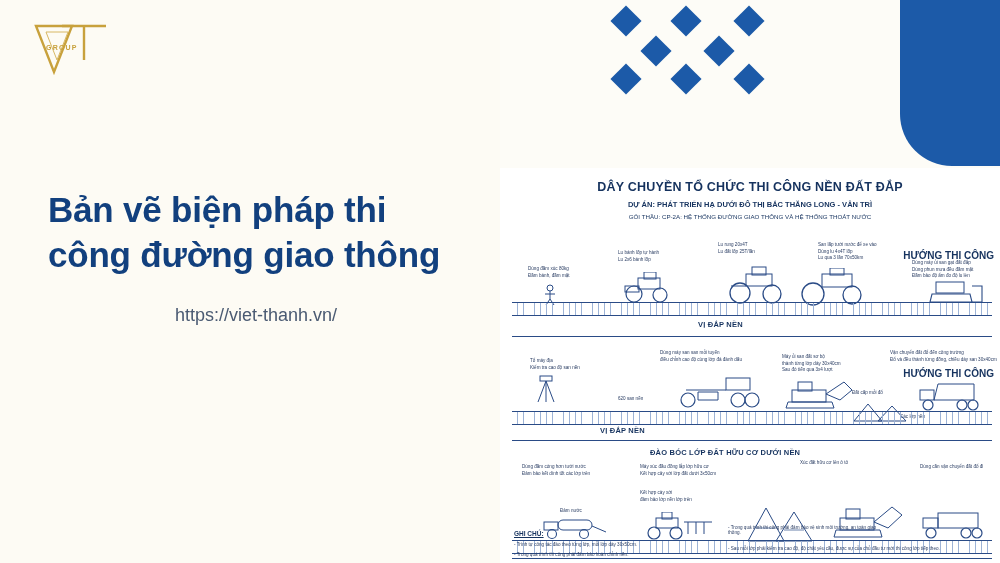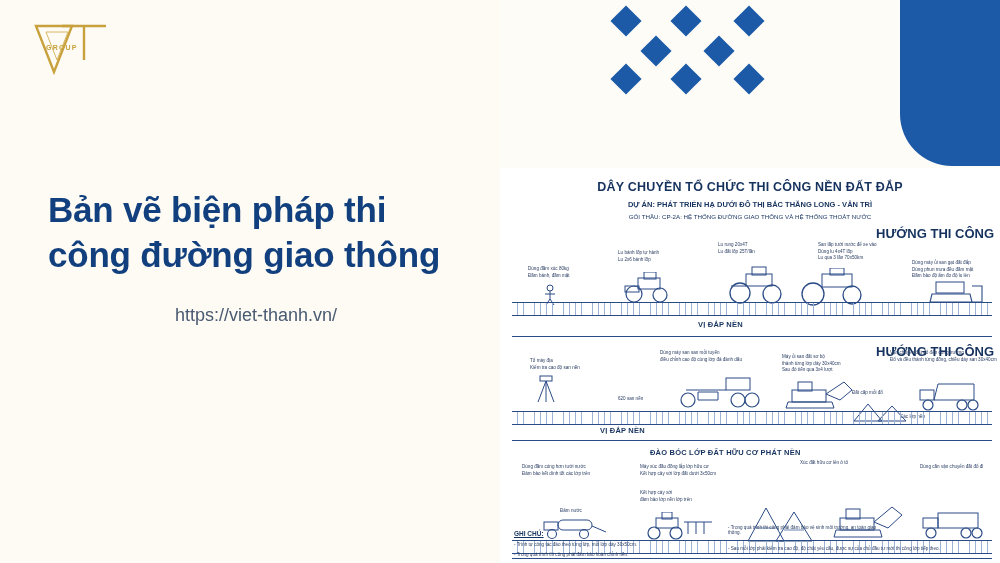--- a/index.html
+++ b/index.html
@@ -90,21 +90,21 @@
     text-align: center; font-size: 6.2px; color: #15325e;
   }
 
   .rowlabel {
     position: absolute;
     font-size: 7.5px; font-weight: bold; color: #15325e;
     letter-spacing: .2px;
   }
   .dirlabel {
     position: absolute; right: 6px;
-    font-size: 13px; font-weight: bold; color: #15325e;
+    font-size: 10px; font-weight: bold; color: #15325e; margin-top: 24px;
   }
   .note {
     position: absolute;
     font-size: 4.6px; color: #2a3d63; line-height: 1.45;
     width: 110px;
   }
   .note.w90 { width: 92px; }
   .note.w130 { width: 132px; }
 
   
@@ -283,21 +283,21 @@
         <circle cx="10" cy="25" r="5" fill="none" stroke="#2a4b86" stroke-width="1.2"></circle>
         <circle cx="44" cy="25" r="5" fill="none" stroke="#2a4b86" stroke-width="1.2"></circle>
         <circle cx="55" cy="25" r="5" fill="none" stroke="#2a4b86" stroke-width="1.2"></circle>
       </svg>
     </div>
 
     <div class="ground" style="top:243px;"></div>
     <div class="rowlabel" style="left:100px; top:258px;">VỊ ĐẮP NỀN</div>
     <div class="hline" style="top:272px;"></div>
 
-    <div class="rowlabel" style="left:150px; top:280px;">ĐÀO BÓC LỚP ĐẤT HỮU CƠ PHÁT NỀN</div>
+    <div class="rowlabel" style="left:150px; top:280px;">ĐÀO BÓC LỚP ĐẤT HỮU CƠ DƯỚI NỀN</div>
 
     <div class="note w110" style="left:22px; top:296px; white-space:pre-line;">Dùng đầm cóng hơn tưới nước
 Đảm bảo kết dính tốt các lớp trên</div>
     <div class="note w110" style="left:140px; top:296px; white-space:pre-line;">Máy xúc đầu đồng lắp lớp hữu cơ
 Kết hợp cây với lớp đất dưới 3x50cm</div>
     <div class="note w90" style="left:140px; top:322px; white-space:pre-line;">Kết hợp cày xới
 đảm bảo lớp nền lớp trên</div>
     <div class="note w110" style="left:300px; top:292px;">Xúc đất hữu cơ lên ô tô</div>
     <div class="note w110" style="left:420px; top:296px;">Dùng cần vận chuyển đất đổ đi</div>
     <div class="note" style="left:60px; top:340px; width:50px;">Đảm nước</div>

